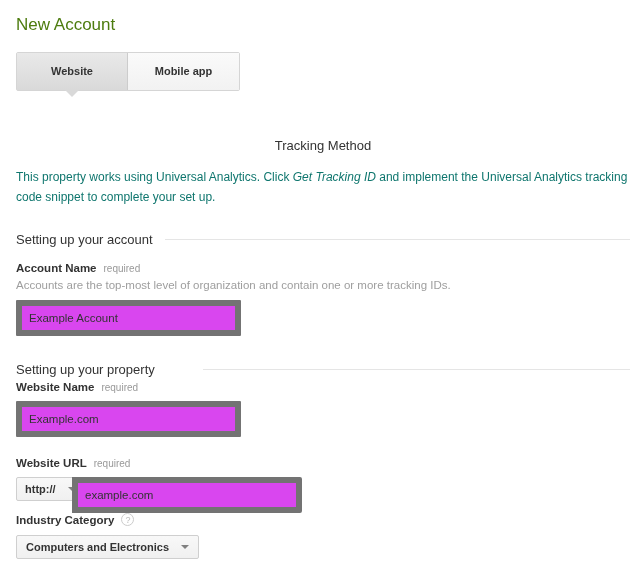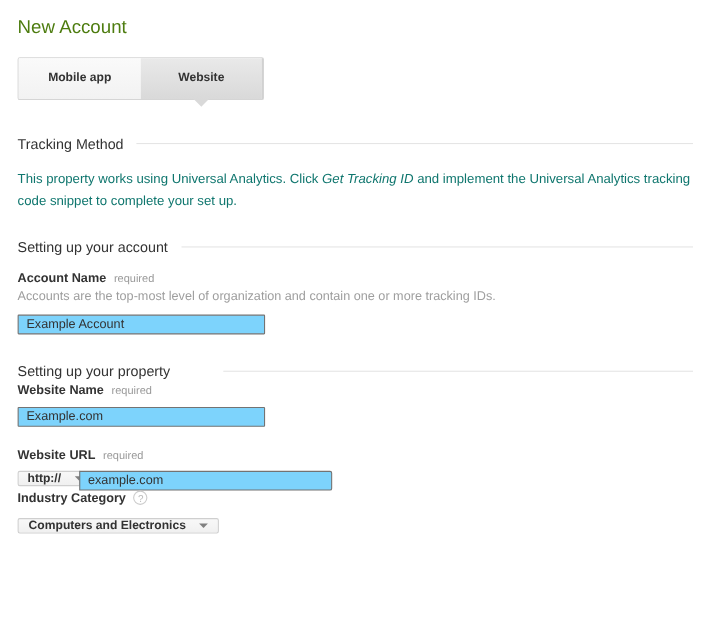--- a/index.html
+++ b/index.html
@@ -97,37 +97,37 @@
   }
   .help-text {
     font-size: 11.5px;
     color: #9e9e9e;
     margin: 5px 0 0 0;
   }
 
   
   input.text-input {
     width: 225px;
-    height: 18px;
-    border: 1px solid #737373;
+    height: 36px;
+    border: 6px solid #737373;
     border-radius: 1px;
     padding: 0 7px;
     font-size: 11.5px;
     color: #333;
     font-family: "Liberation Sans", sans-serif;
     outline: none;
-    background: #7dd3fc;
+    background: #d946ef;
   }
 
   
   .dropdown {
     display: inline-flex;
     align-items: center;
     justify-content: space-between;
-    height: 14px;
+    height: 24px;
     padding: 0 9px;
     background: linear-gradient(#f8f8f8, #f0f0f0);
     border: 1px solid #cfcfcf;
     border-radius: 2px;
     font-size: 11px;
     font-weight: bold;
     color: #333;
     cursor: pointer;
   }
   .dropdown .caret {
@@ -161,21 +161,21 @@
     border-radius: 50%;
     color: #bbbbbb;
     font-size: 9px;
     font-weight: normal;
     margin-left: 7px;
     cursor: pointer;
   }
 
   
   .mt-track   { margin-top: 19px; }
-  .mt-method  { margin-top: 32px; }
+  .mt-method  { margin-top: 47px; flex-direction: column; }
   .mt-para    { margin-top: 14px; }
   .mt-account { margin-top: 25px; }
   .mt-label1  { margin-top: 15px; }
   .mt-input1  { margin-top: 9px; }
   .mt-prop    { margin-top: 26px; gap: 36px; }
   .mt-label2  { margin-top: 4px; }
   .mt-input2  { margin-top: 8px; }
   .mt-url     { margin-top: 20px; }
   .mt-urlrow  { margin-top: 8px; }
   .mt-ind     { }
@@ -184,22 +184,22 @@
 </head>
 <body>
 
 <div class="page">
 
   <h1 class="page-title">New Account</h1>
 
   
 
   <div class="tab-group">
+    <div class="tab selected">Website</div>
     <div class="tab">Mobile app</div>
-    <div class="tab selected">Website</div>
   </div>
 
   
   <div class="section-head mt-method">
     <span class="head-text">Tracking Method</span>
     <span class="rule"></span>
   </div>
 
   <p class="body-text mt-para"><span>This property works using Universal Analytics. Click </span><span class="em">Get Tracking ID</span><span> and implement the Universal Analytics tracking code snippet to complete your set up.</span></p>
 

